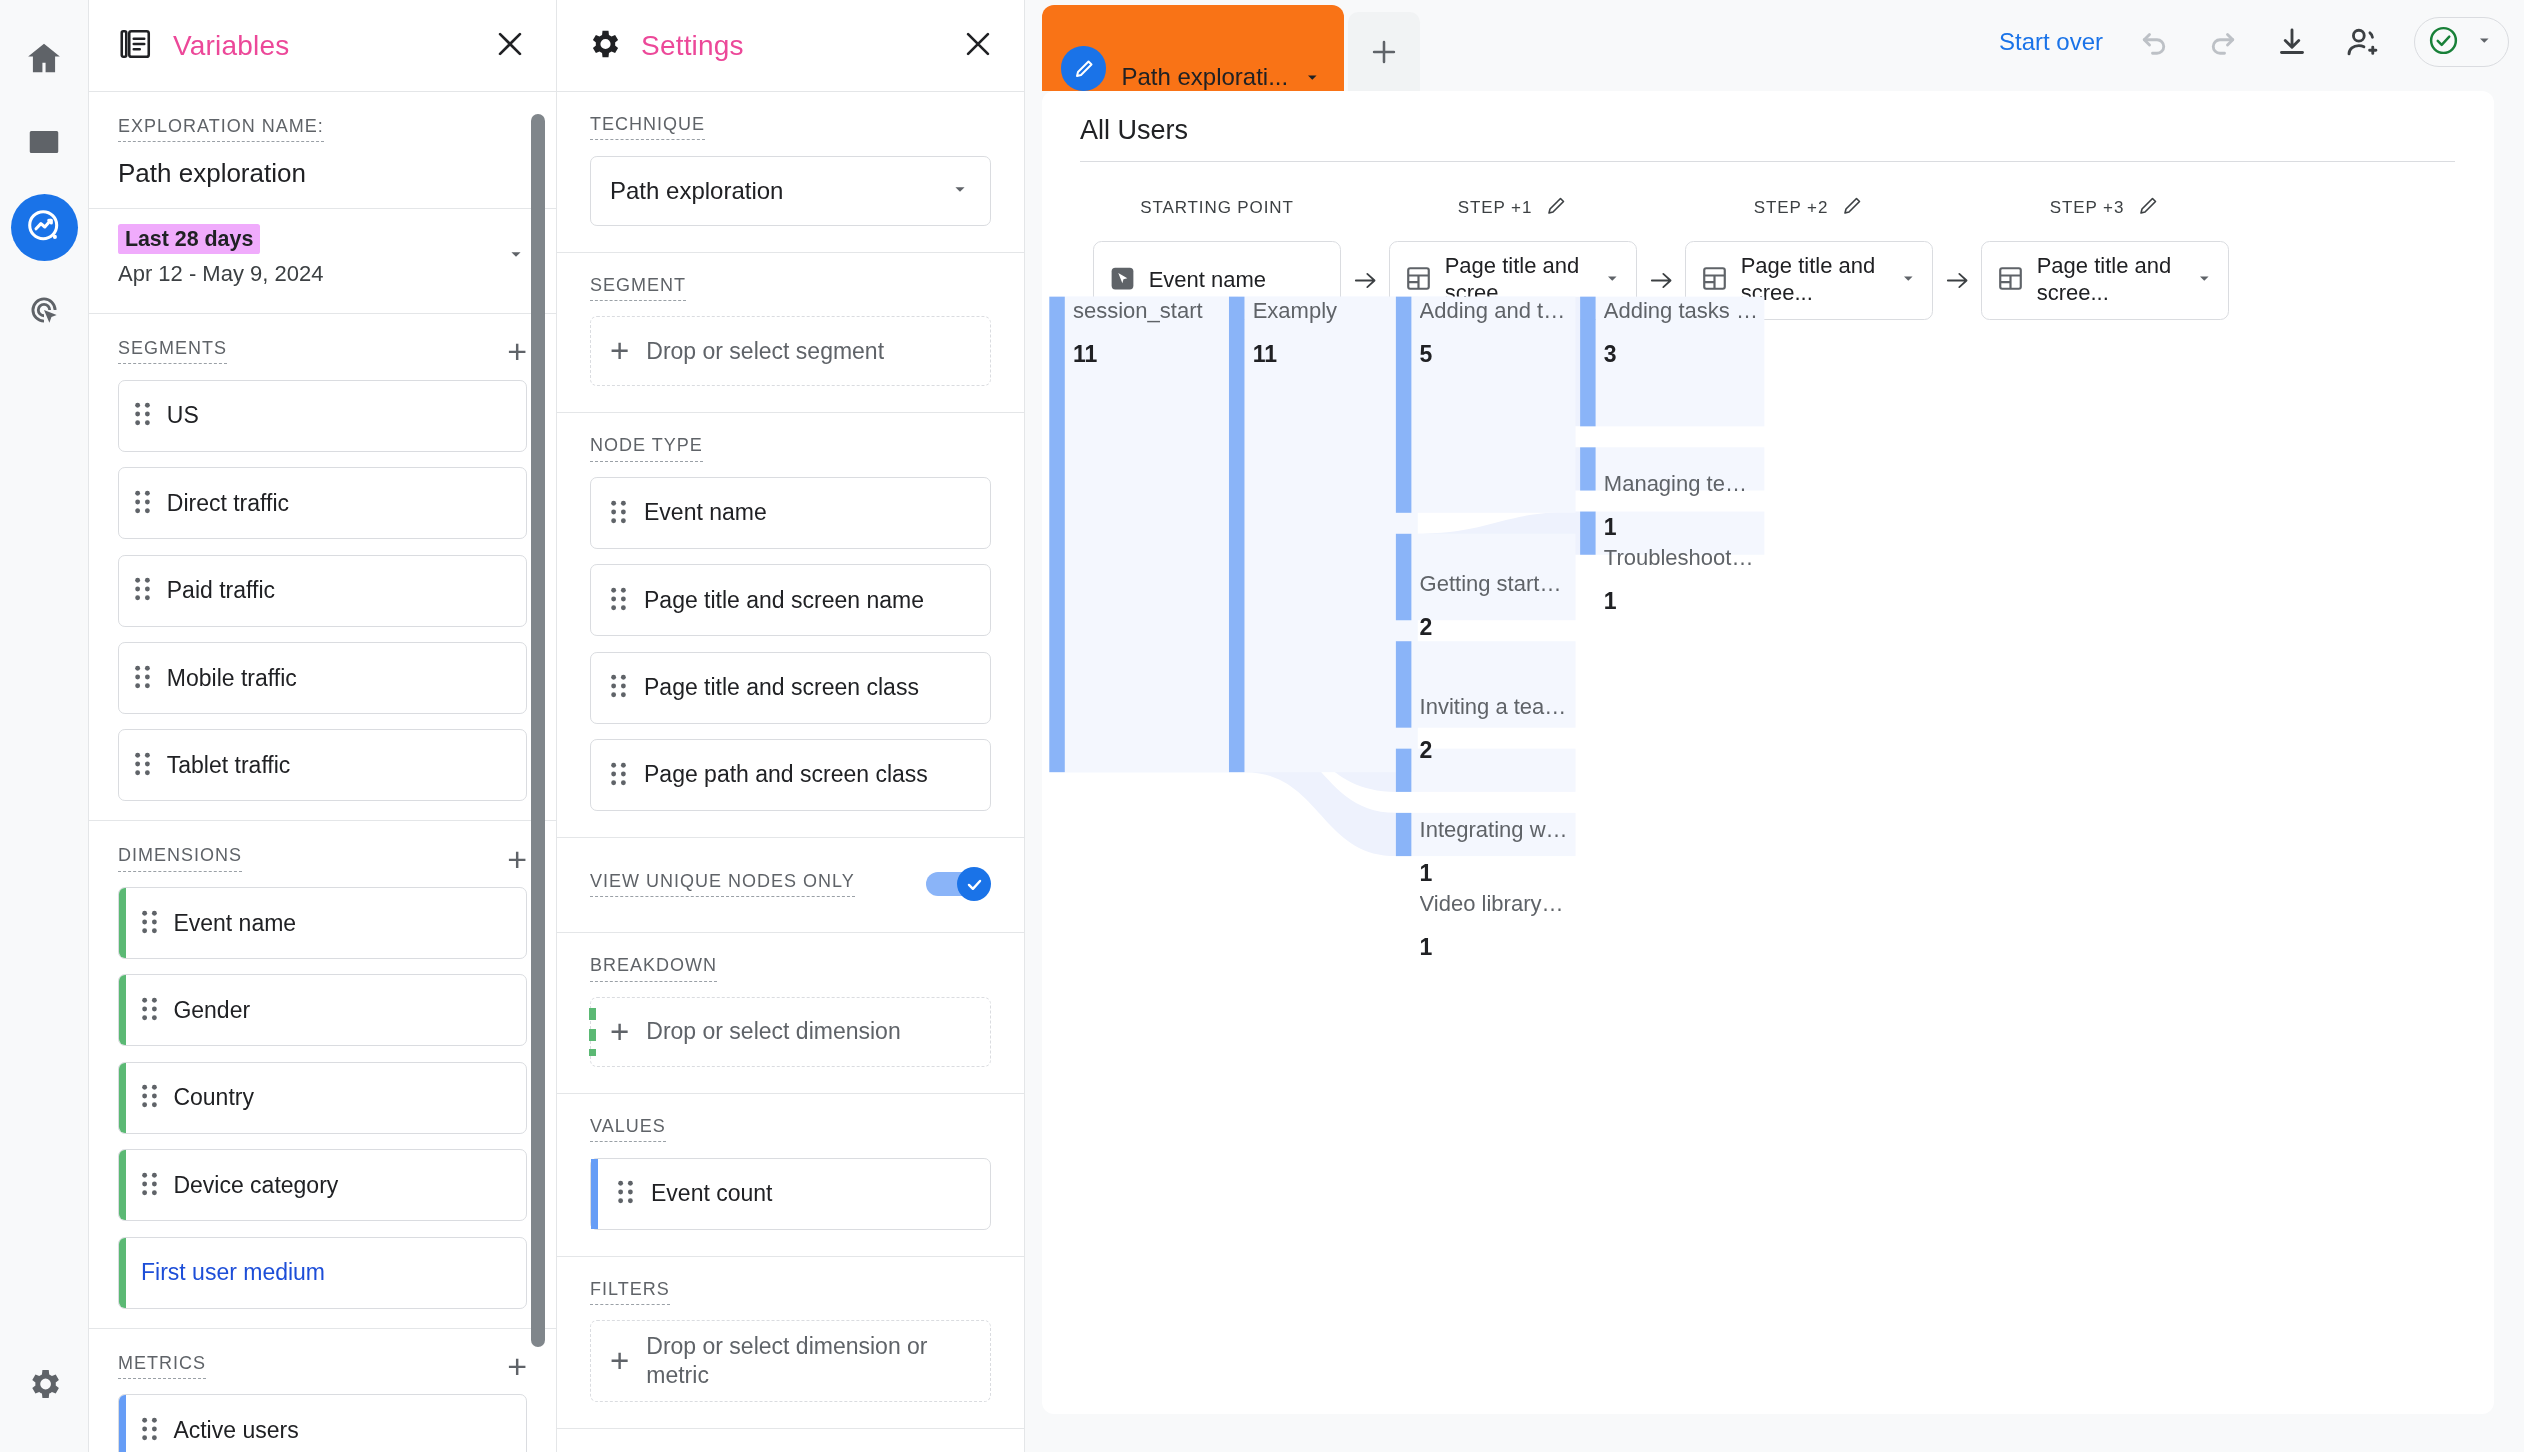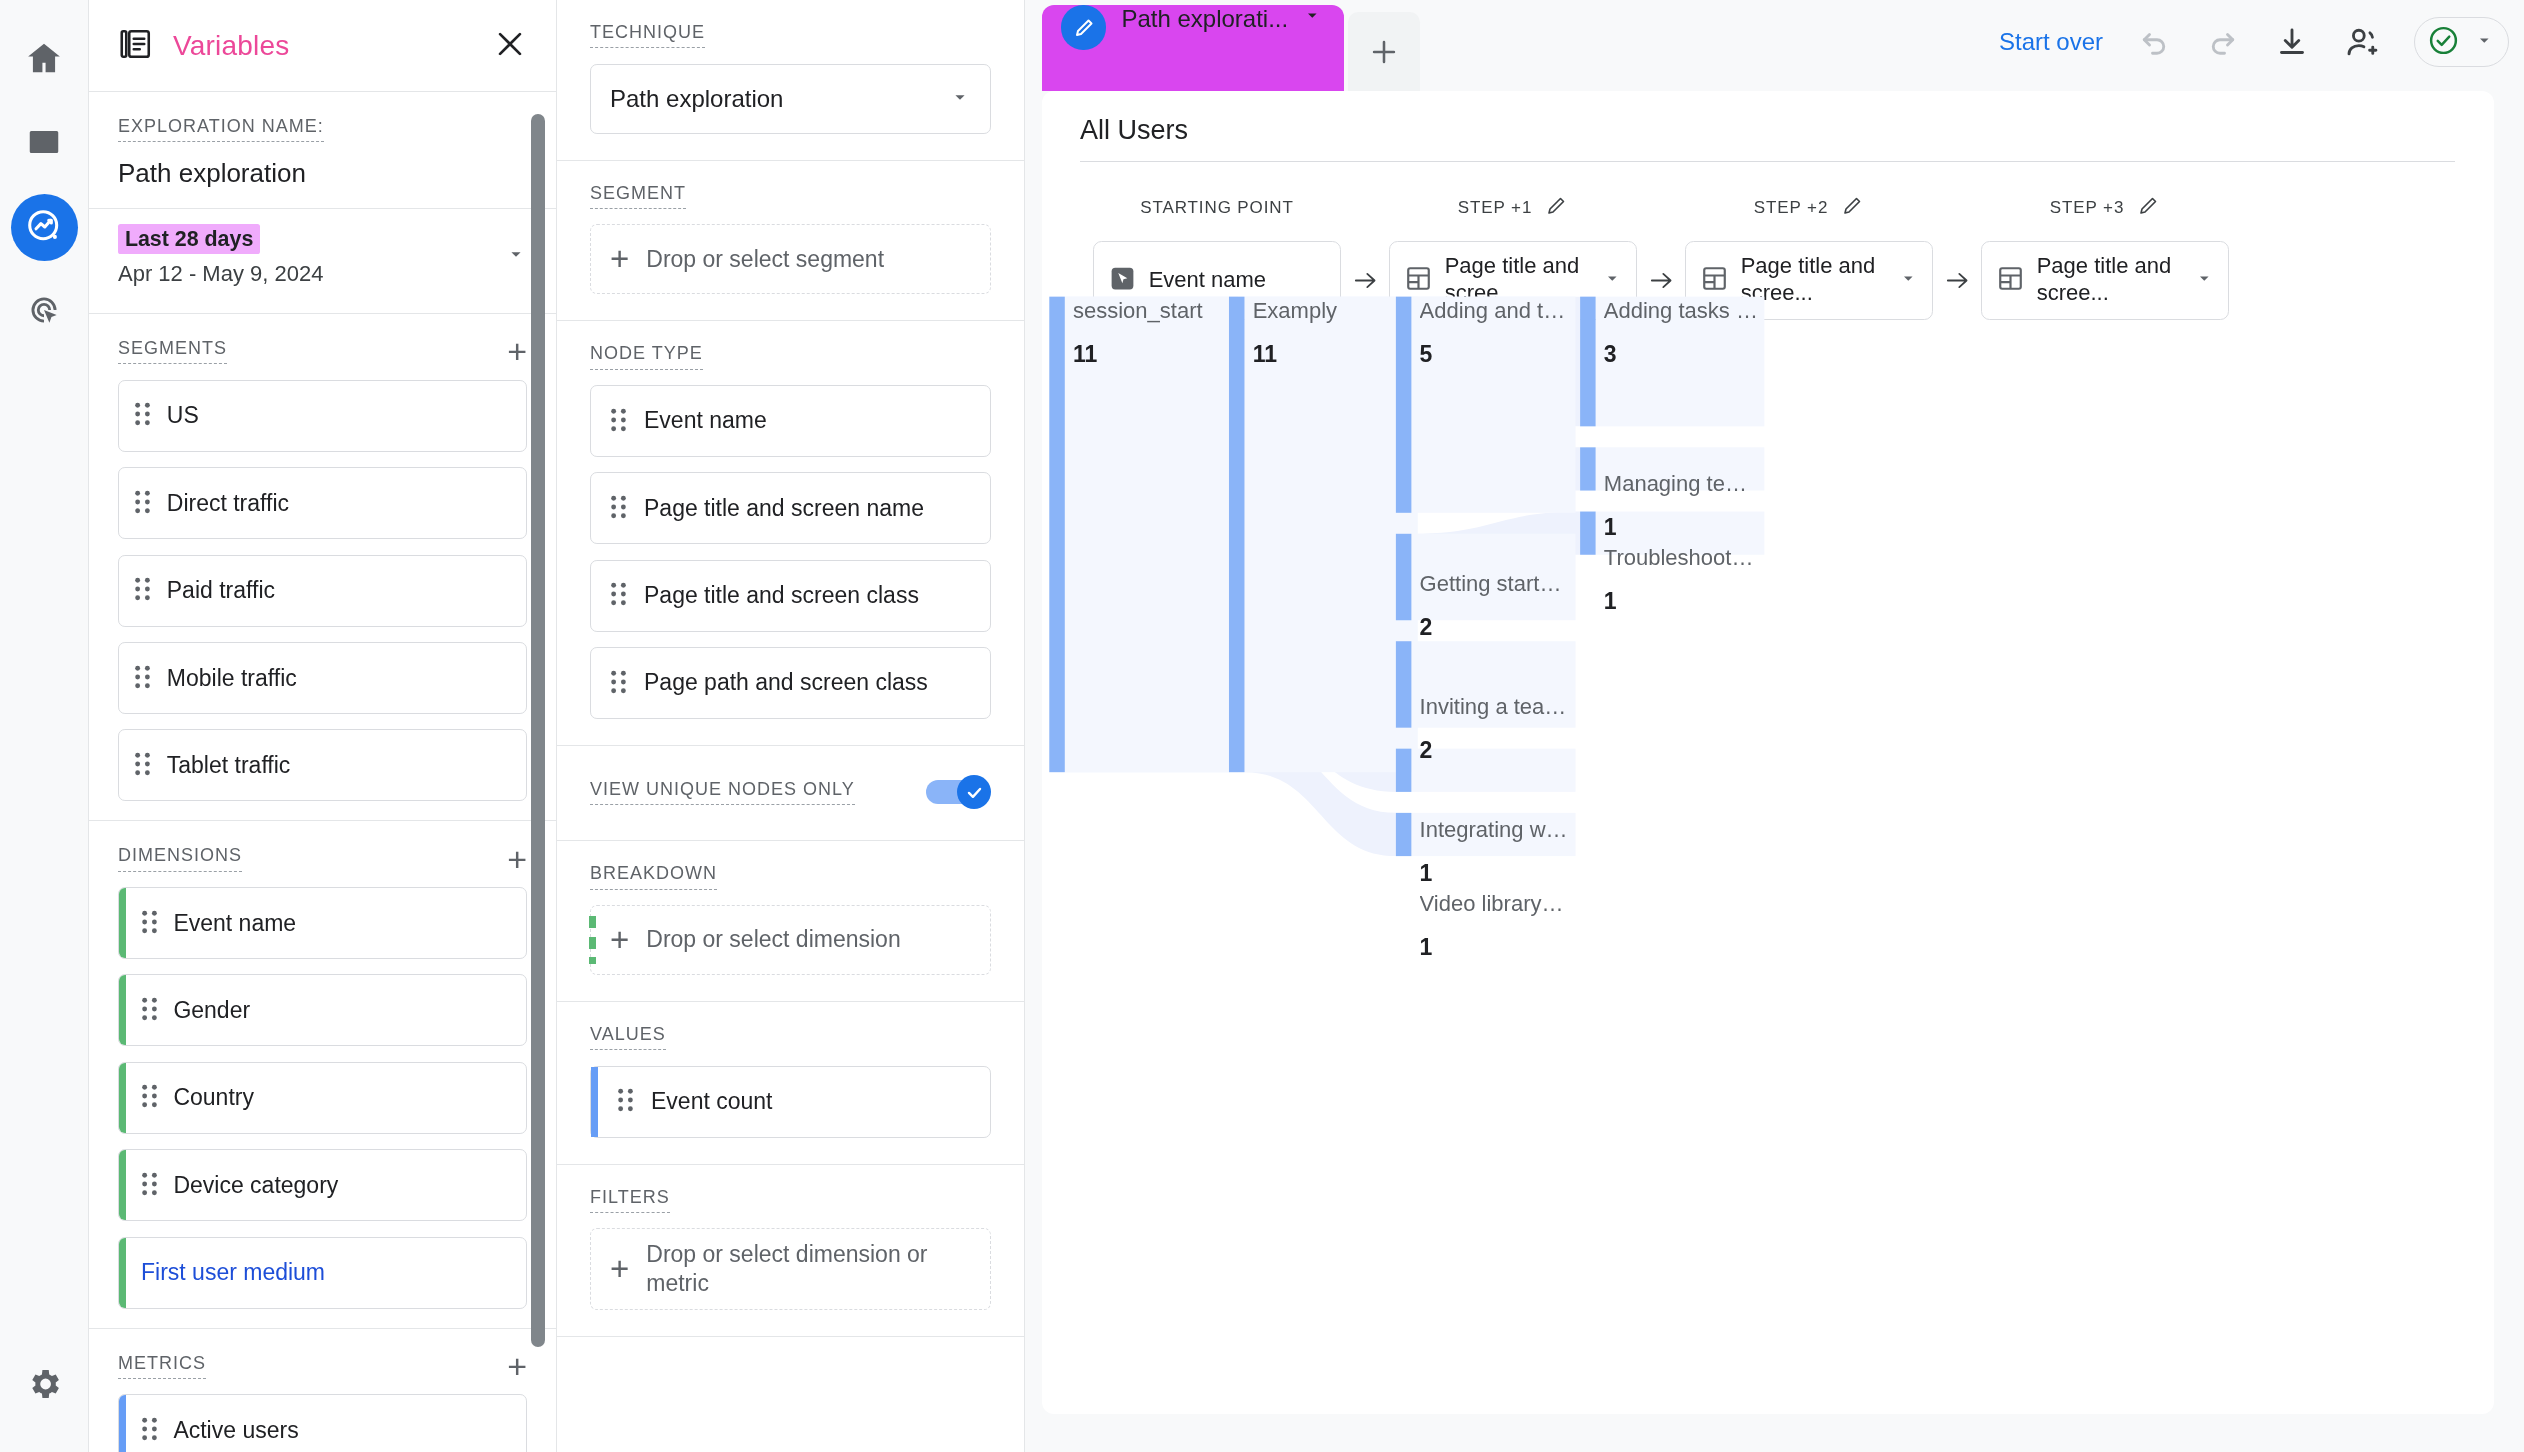--- a/index.html
+++ b/index.html
@@ -122,22 +122,22 @@
   }
   .vchip::before { content:""; position:absolute; left:0; top:0; bottom:0;
                    width: 6.9px; background: #669df6; }
   .vchip .grip { margin-right: 17px; }
   .vchip .vlabel { font-size: 23px; color: #202124; }
 
   
   .main { flex: 1; background: #f8f9fa; position: relative; height: 1453px; }
   .tabbar { height: 91px; display: flex; align-items: flex-end; padding-left: 17px; }
   .tab {
-    height: 86px; background: #d946ef; border-radius: 12px 12px 0 0;
-    display: flex; align-items: flex-start; padding: 0 22px 0 19px; cursor: pointer;
+    height: 86px; background: #f97316; border-radius: 12px 12px 0 0;
+    display: flex; align-items: flex-end; padding: 0 22px 0 19px; cursor: pointer;
   }
   .tab .tabicon { width: 45px; height: 45px; border-radius: 22px; background: #1a73e8;
                   display: flex; align-items: center; justify-content: center; flex: none; }
   .tab .tablabel { font-size: 24px; color: #202124; margin: 0 13.7px 0 15.4px; }
   .tabplus { width: 72px; height: 79px; border-radius: 10.3px 10.3px 0 0; background: #f1f3f4;
              display: flex; align-items: center; justify-content: center; cursor: pointer;
              margin-left: 3.4px; }
   .toolbar-right { margin-left: auto; display: flex; align-items: center;
                    padding-right: 16px; padding-bottom: 24px; gap: 33px; }
   .startover { color: #1a73e8; font-size: 24px; cursor: pointer; }
@@ -410,20 +410,33 @@
           </span>
           <span class="clabel">Active users</span>
         </div>
       </div>
 
       <div class="vbar" style="left:442px; top:22px; height:1233px;"></div>
     </div>
   </div>
 
   <div class="panel settings">
+    <div class="panel-head">
+      <span>
+        <svg width="36" height="36" viewBox="0 0 24 24" fill="#202124">
+            <path d="M19.4 13a7.6 7.6 0 0 0 0-2l2-1.6-2-3.4-2.4 1a7.5 7.5 0 0 0-1.7-1L15 3.2H11l-.3 2.8a7.5 7.5 0 0 0-1.7 1l-2.4-1-2 3.4L6.6 11a7.6 7.6 0 0 0 0 2l-2 1.6 2 3.4 2.4-1c.5.4 1.1.8 1.7 1l.3 2.8h4l.3-2.8c.6-.2 1.2-.6 1.7-1l2.4 1 2-3.4-2-1.6zM13 15.4A3.4 3.4 0 1 1 13 8.6a3.4 3.4 0 0 1 0 6.8z"></path>
+          </svg>
+      </span>
+      <span class="ptitle">Settings</span>
+      <span class="closex">
+        <svg width="34" height="34" viewBox="0 0 24 24" fill="none" stroke="#202124" stroke-width="1.9" stroke-linecap="round">
+            <path d="M5 5l14 14M19 5L5 19"></path>
+          </svg>
+      </span>
+    </div>
 
     <div class="panel-scroll">
       <div class="sblock">
         <span class="caps">TECHNIQUE</span>
         <div class="select">
           <span class="sv">Path exploration</span>
           <span>
             <svg width="22" height="22" viewBox="0 0 24 24" fill="#5f6368">
                 <path d="M7 10l5 5 5-5z"></path>
               </svg>

